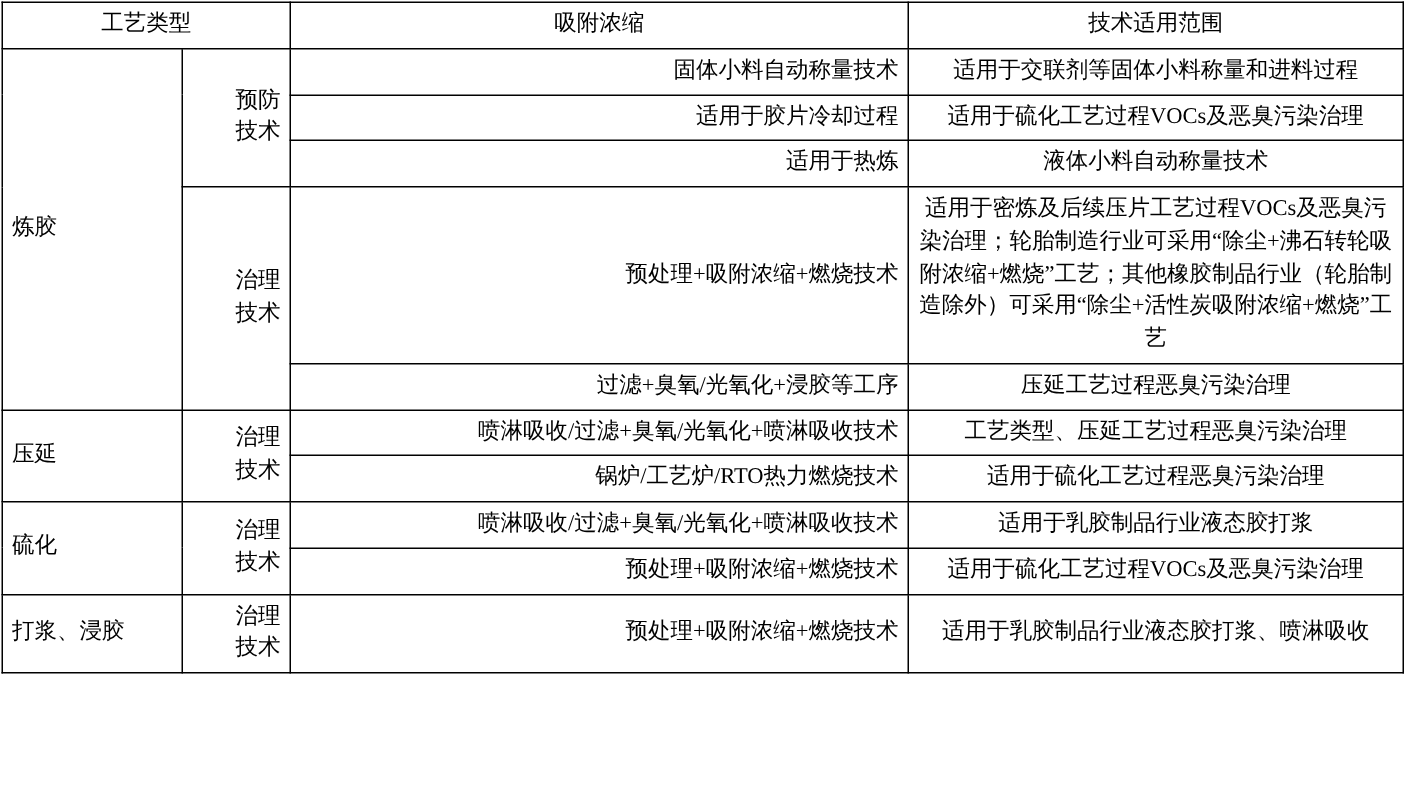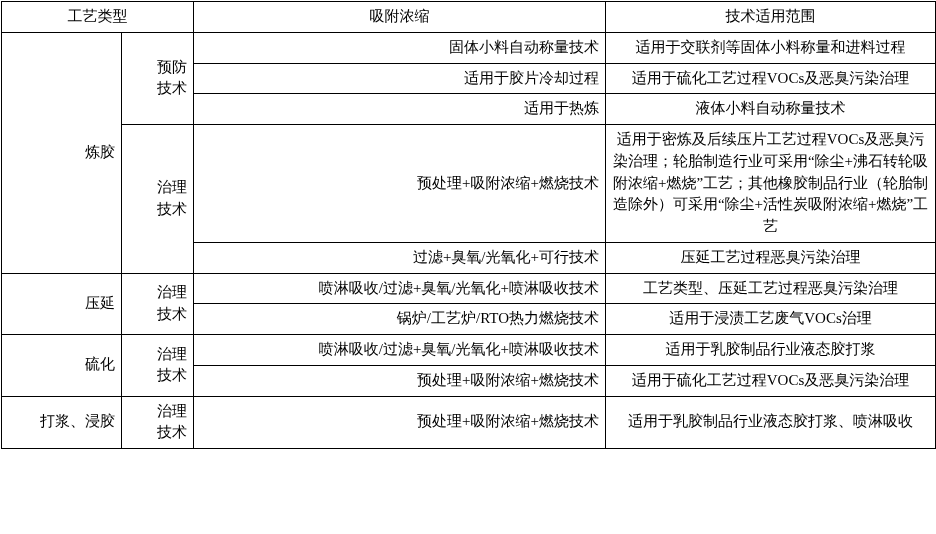--- a/index.html
+++ b/index.html
@@ -37,21 +37,21 @@
     line-height: 1.45;
     padding: 4px 6px;
     vertical-align: middle;
   }
   th.head {
     text-align: center;
     font-size: 15px;
     padding: 5px 6px;
   }
   td.cat {
-    text-align: right;
+    text-align: left;
     font-size: 16px;
   }
   td.sub {
     text-align: right;
     font-size: 15px;
     line-height: 1.35;
   }
   td.tech {
     text-align: right;
     font-size: 15px;
@@ -96,33 +96,33 @@
         <td class="tech">适用于热炼</td>
         <td class="scope">液体小料自动称量技术</td>
       </tr>
 
       <tr>
         <td class="sub" rowspan="2">治理<br>技术</td>
         <td class="tech">预处理+吸附浓缩+燃烧技术</td>
         <td class="scope">适用于密炼及后续压片工艺过程VOCs及恶臭污染治理；轮胎制造行业可采用“除尘+沸石转轮吸附浓缩+燃烧”工艺；其他橡胶制品行业（轮胎制造除外）可采用“除尘+活性炭吸附浓缩+燃烧”工艺</td>
       </tr>
       <tr>
-        <td class="tech">过滤+臭氧/光氧化+可行技术</td>
+        <td class="tech">过滤+臭氧/光氧化+浸胶等工序</td>
         <td class="scope">压延工艺过程恶臭污染治理</td>
       </tr>
 
       <tr>
         <td class="cat" rowspan="2">压延</td>
         <td class="sub" rowspan="2">治理<br>技术</td>
         <td class="tech">喷淋吸收/过滤+臭氧/光氧化+喷淋吸收技术</td>
         <td class="scope">工艺类型、压延工艺过程恶臭污染治理</td>
       </tr>
       <tr>
         <td class="tech">锅炉/工艺炉/RTO热力燃烧技术</td>
-        <td class="scope">适用于浸渍工艺废气VOCs治理</td>
+        <td class="scope">适用于硫化工艺过程恶臭污染治理</td>
       </tr>
 
       <tr>
         <td class="cat" rowspan="2">硫化</td>
         <td class="sub" rowspan="2">治理<br>技术</td>
         <td class="tech">喷淋吸收/过滤+臭氧/光氧化+喷淋吸收技术</td>
         <td class="scope">适用于乳胶制品行业液态胶打浆</td>
       </tr>
       <tr>
         <td class="tech">预处理+吸附浓缩+燃烧技术</td>

